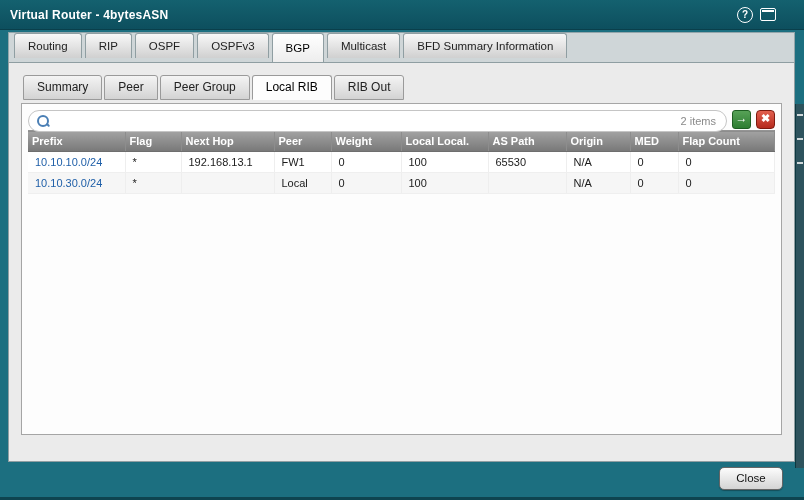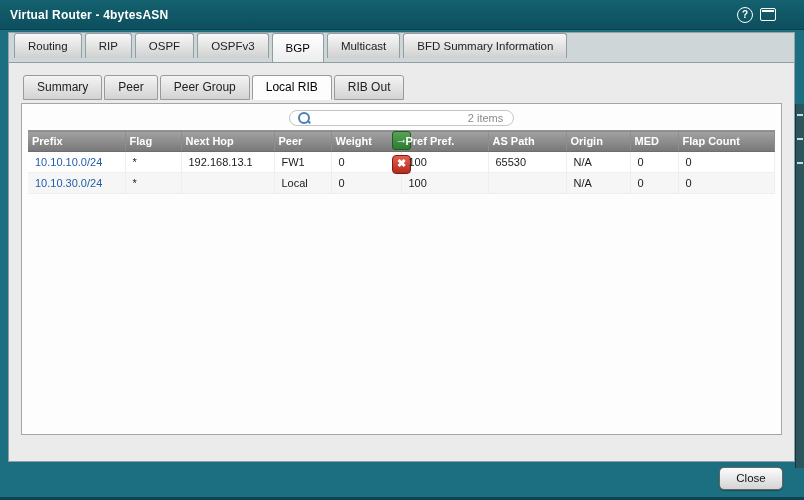--- a/index.html
+++ b/index.html
@@ -55,21 +55,21 @@
     border:1px solid #9a9a9a;border-radius:3px 3px 0 0;
   }
   .subtab.active{
     background:#fdfdfd;border-bottom:1px solid #fdfdfd;position:relative;z-index:4;color:#000;
   }
   
   .inner{
     position:absolute;left:12px;right:12px;top:40px;bottom:26px;
     background:#fdfdfd;border:1px solid #a5a5a5;box-sizing:border-box;overflow:hidden;
   }
-  .searchrow{display:flex;align-items:center;margin:6px 6px 6px 6px;height:14px;gap:5px;flex-direction:column;}
+  .searchrow{display:flex;margin:6px 6px 6px 6px;height:14px;gap:5px;}
   .searchbar{
     flex:1;display:flex;align-items:center;gap:6px;
     background:#fff;border:1px solid #c5c5c5;border-radius:11px;height:22px;
     padding:0 8px;box-sizing:border-box;
   }
   .mag-icon{position:relative;width:12px;height:12px;flex:0 0 auto;}
   .mag-icon::before{
     content:"";position:absolute;top:0;left:0;width:8px;height:8px;
     border:2px solid #4a7fb5;border-radius:50%;box-sizing:content-box;
   }
@@ -176,21 +176,21 @@
             <col style="width: 48px;">
             <col>
           </colgroup>
         <thead>
           <tr>
               <th>Prefix</th>
               <th>Flag</th>
               <th>Next Hop</th>
               <th>Peer</th>
               <th>Weight</th>
-              <th>Pref Pref.</th>
+              <th>Local Local.</th>
               <th>AS Path</th>
               <th>Origin</th>
               <th>MED</th>
               <th>Flap Count</th>
             </tr>
         </thead>
         <tbody>
             <tr>
               <td class="link">10.10.10.0/24</td>
               <td>*</td>

